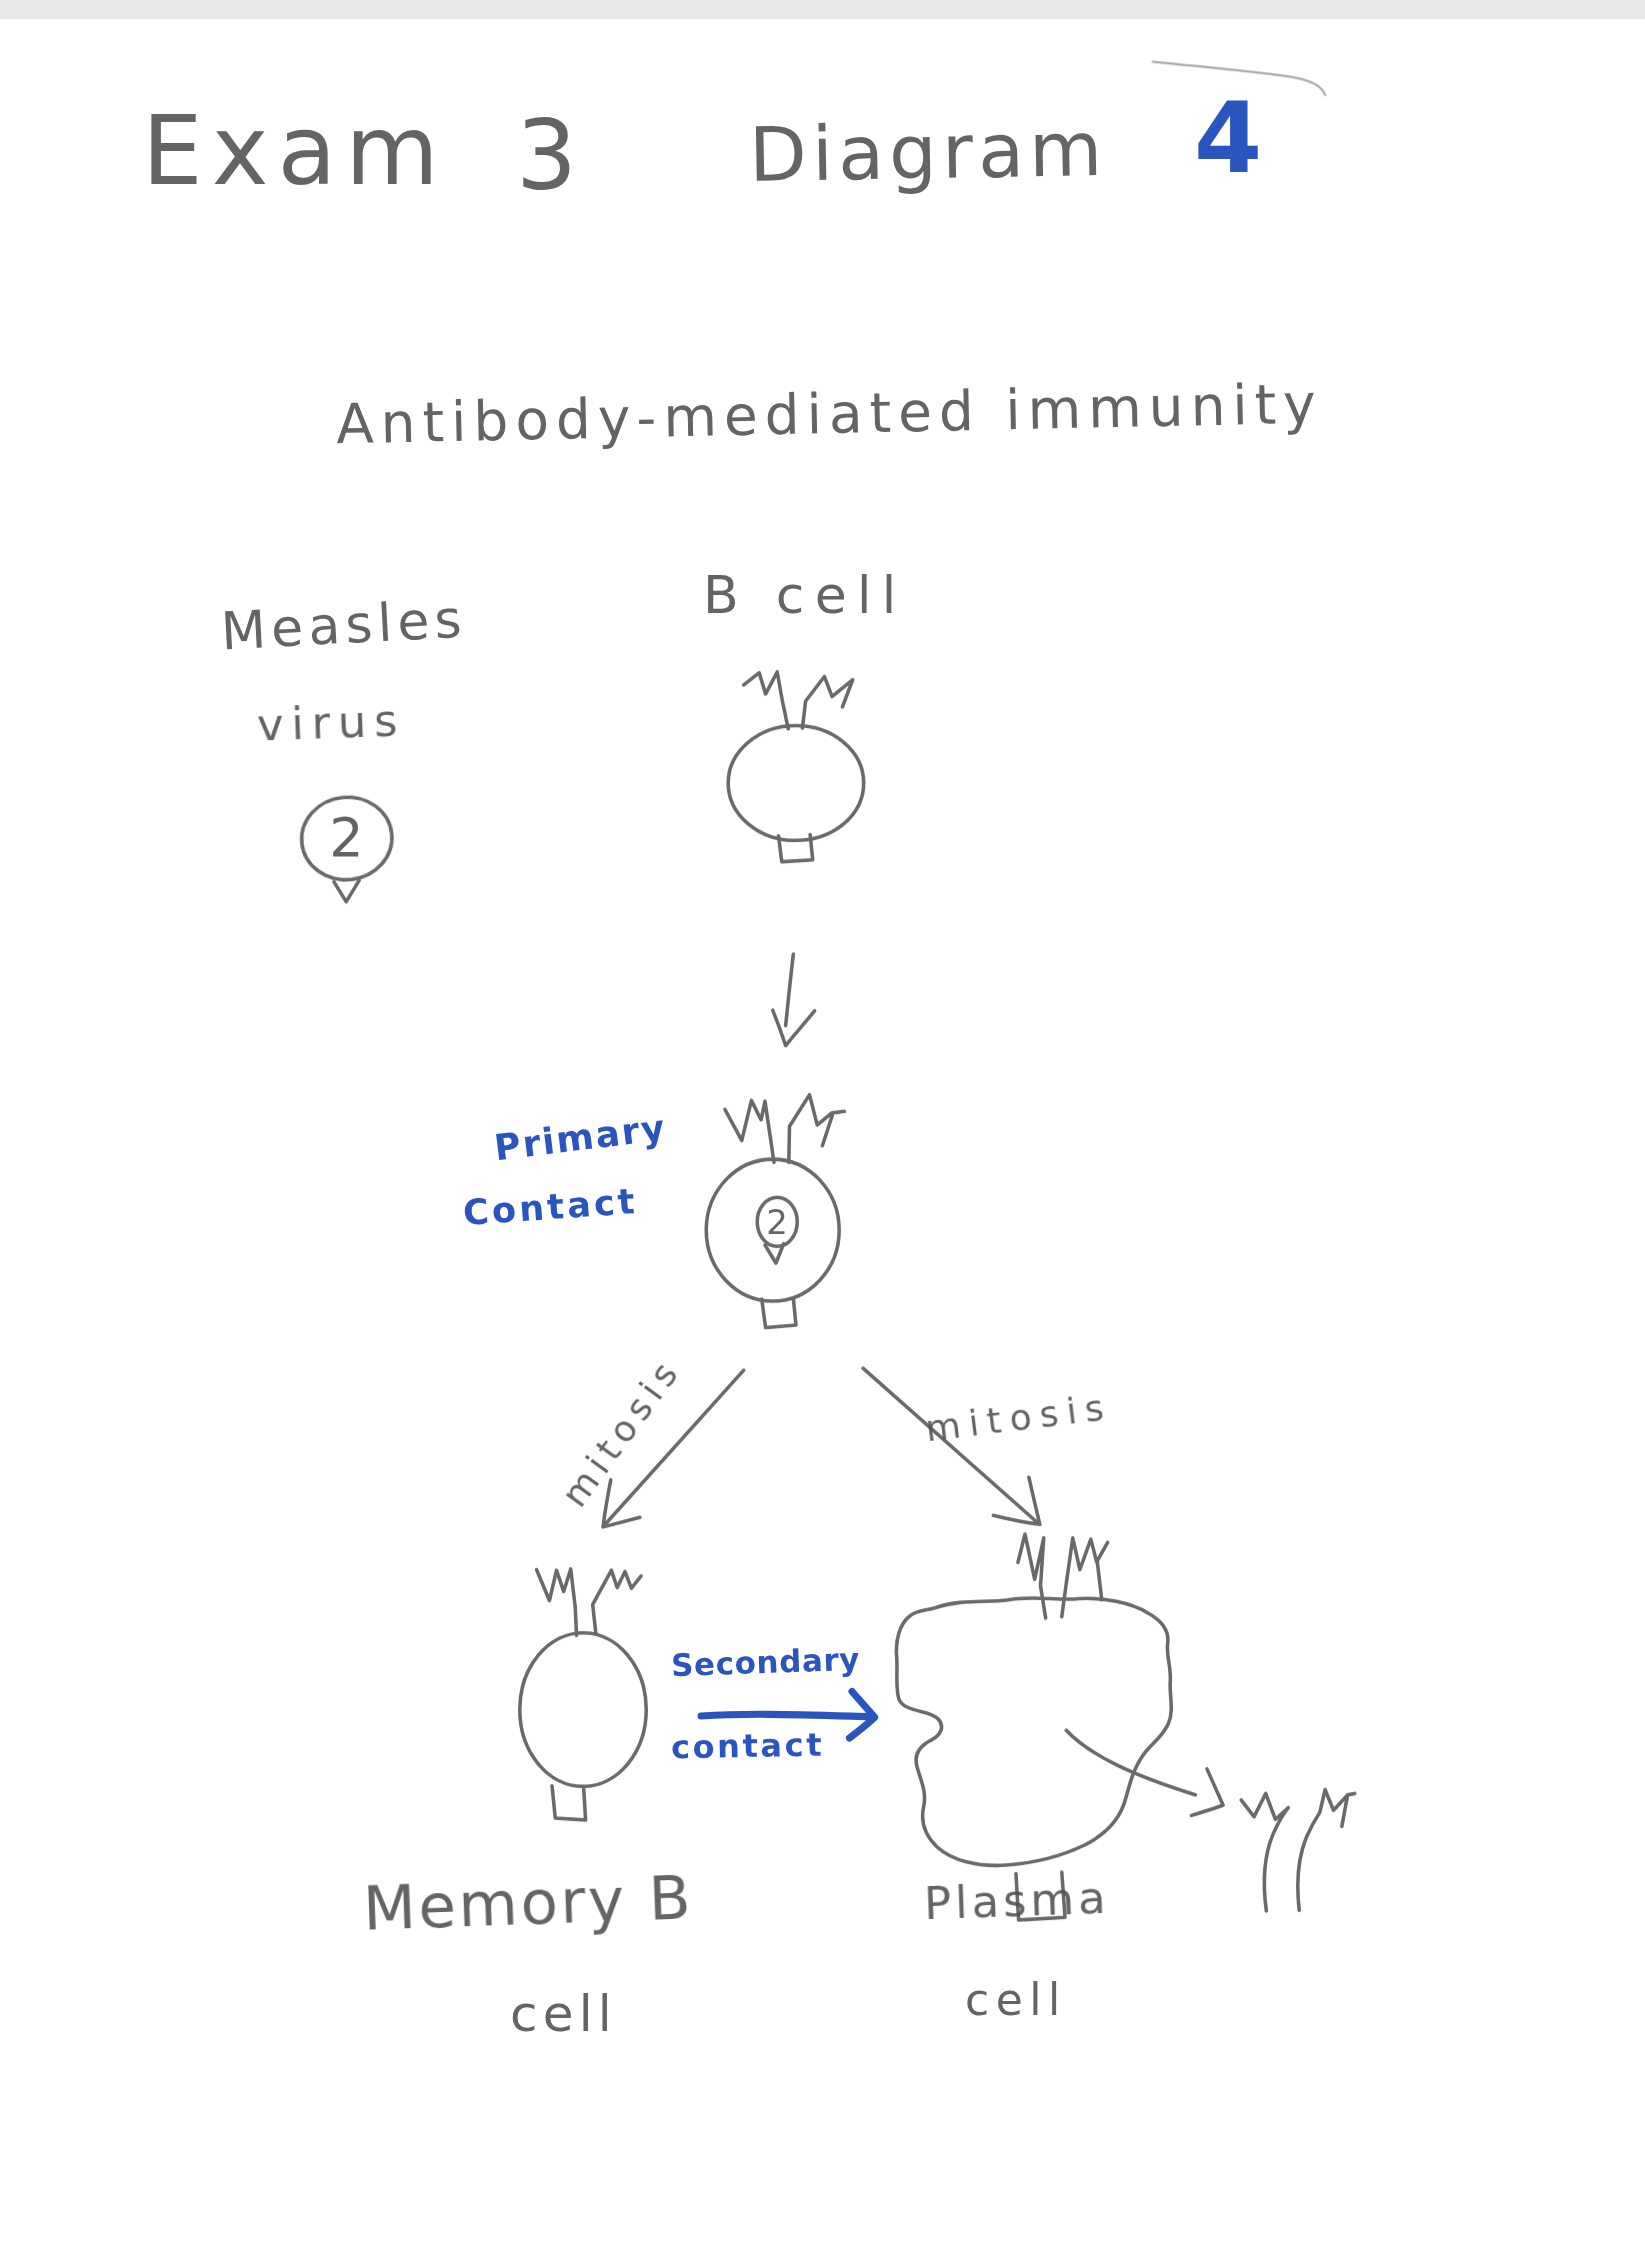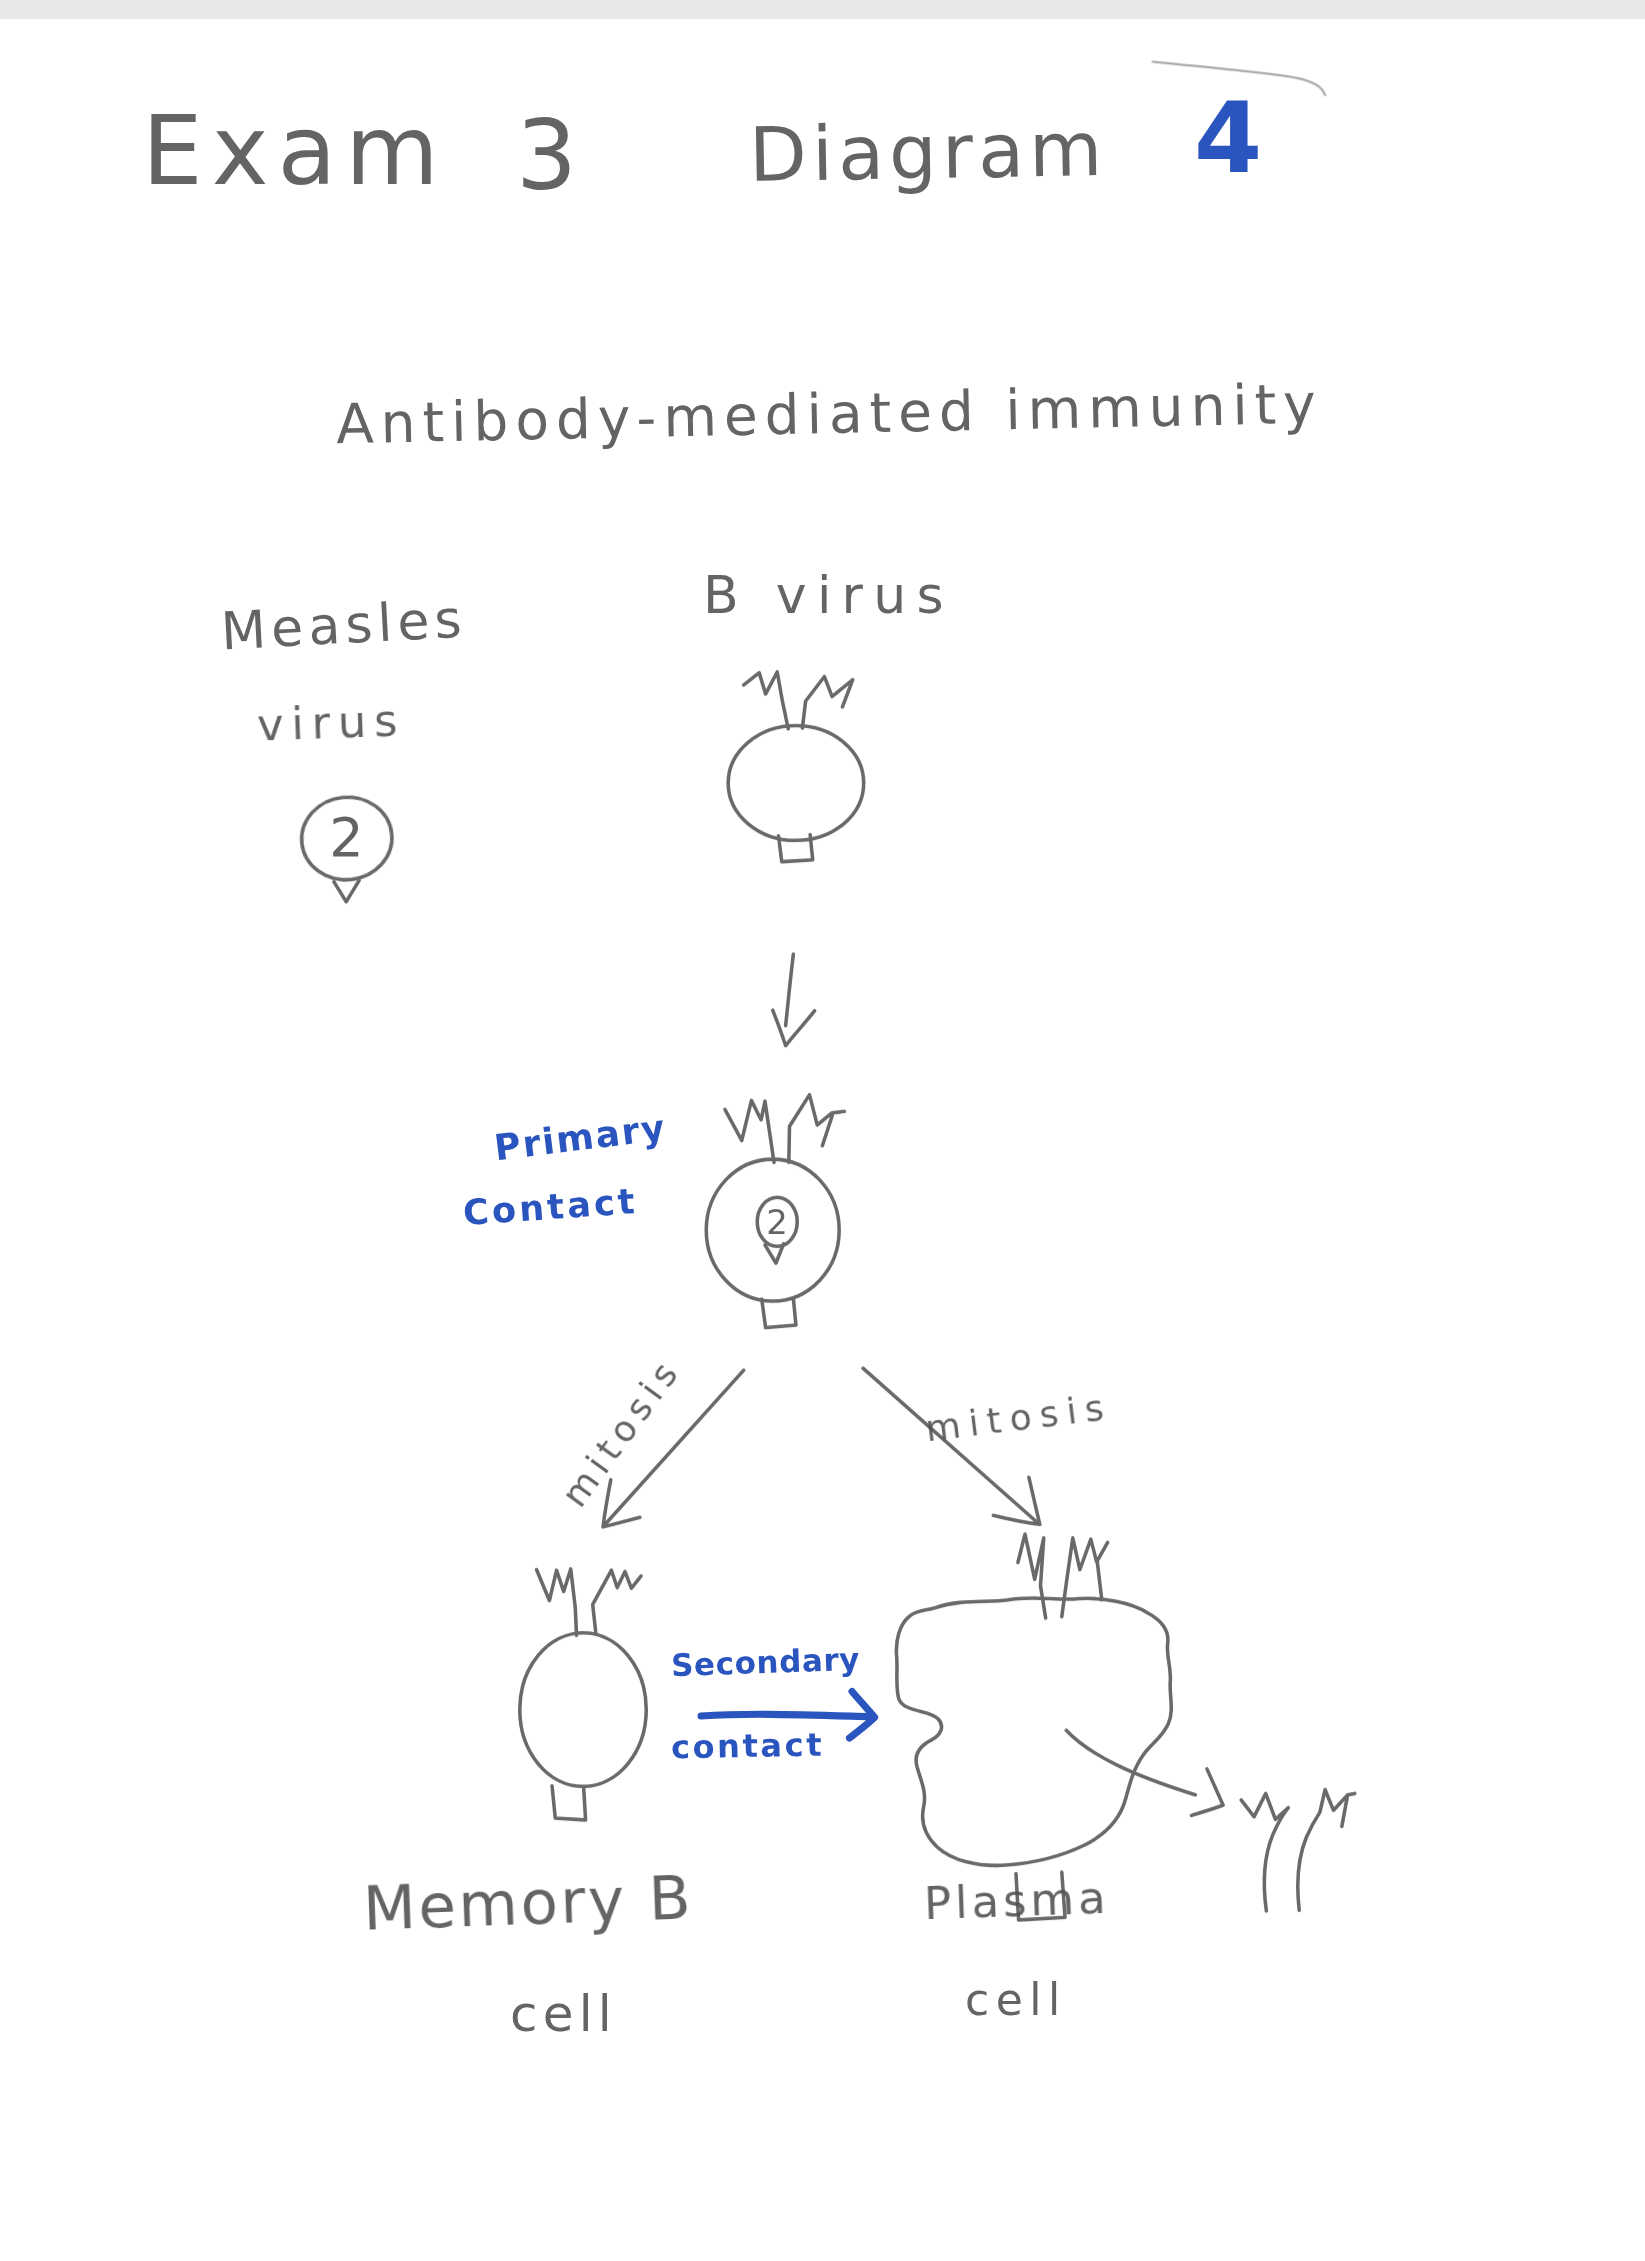--- a/index.html
+++ b/index.html
@@ -109,21 +109,21 @@
   <div class="hw pencil" style="left:516px;top:89px;font-size:96px;">3</div>
   <div class="hw pencil" style="left:749px;top:96px;font-size:75px;letter-spacing:5.2px;transform:rotate(-1deg);">Diagram</div>
   <div class="hw pen" style="left:1194px;top:70px;font-size:98px;">4</div>
 
   <div class="hw pencil" style="left:336px;top:368px;font-size:55px;letter-spacing:7px;transform:rotate(-1.2deg);">Antibody-mediated immunity</div>
 
   <div class="hw pencil" style="left:221px;top:580px;font-size:52px;letter-spacing:5.2px;transform:rotate(-3deg);">Measles</div>
   <div class="hw pencil" style="left:257px;top:681px;font-size:45px;letter-spacing:7.7px;transform:rotate(-2deg);">virus</div>
   <div class="hw pencil" style="left:326px;top:792px;font-size:54px;width:41px;text-align:center;">2</div>
 
-  <div class="hw pencil" style="left:703px;top:550px;font-size:52px;letter-spacing:10.3px;">B virus</div>
+  <div class="hw pencil" style="left:703px;top:550px;font-size:52px;letter-spacing:10.3px;">B cell</div>
 
   <div class="hw pen" style="left:494px;top:1101px;font-size:36px;letter-spacing:1.9px;transform:rotate(-7deg);">Primary</div>
   <div class="hw pen" style="left:463px;top:1171px;font-size:35px;letter-spacing:3.2px;transform:rotate(-4deg);">Contact</div>
 
   <div class="hw pencil" style="left:761px;top:1186px;font-size:34px;width:32px;text-align:center;">2</div>
 
   <div class="hw pencil" style="left:556px;top:1473px;font-size:36px;letter-spacing:6.5px;transform:rotate(-54deg);transform-origin:left top;">mitosis</div>
   <div class="hw pencil" style="left:925px;top:1381px;font-size:36px;letter-spacing:8.4px;transform:rotate(-7deg);">mitosis</div>
 
   <div class="hw pen" style="left:671px;top:1628px;font-size:31px;letter-spacing:0.6px;transform:rotate(-2deg);">Secondary</div>

